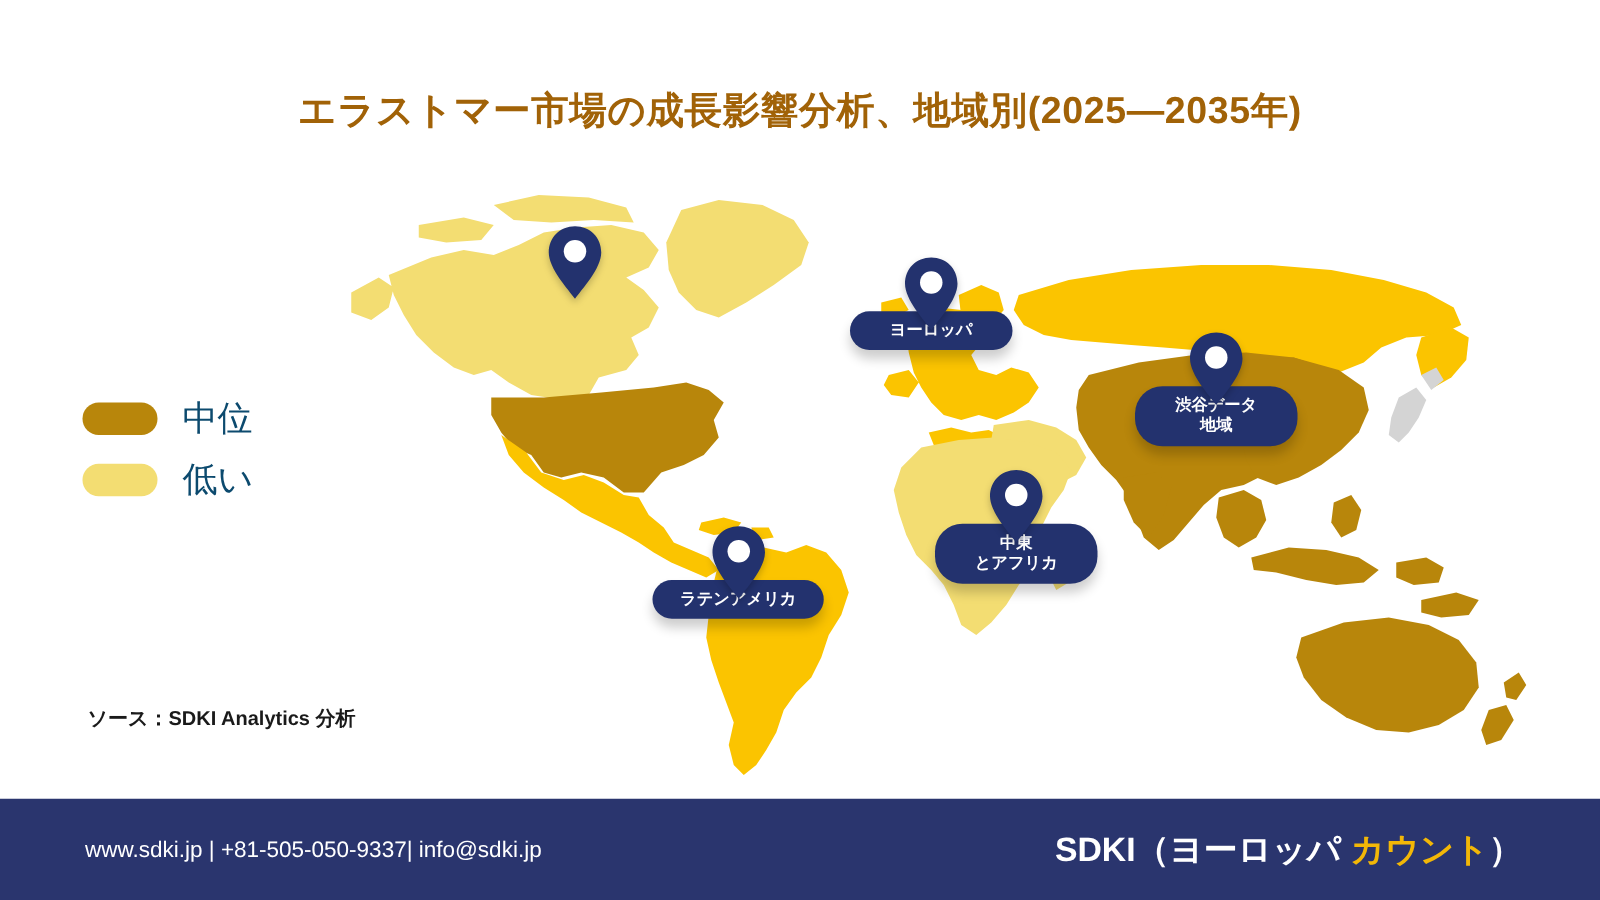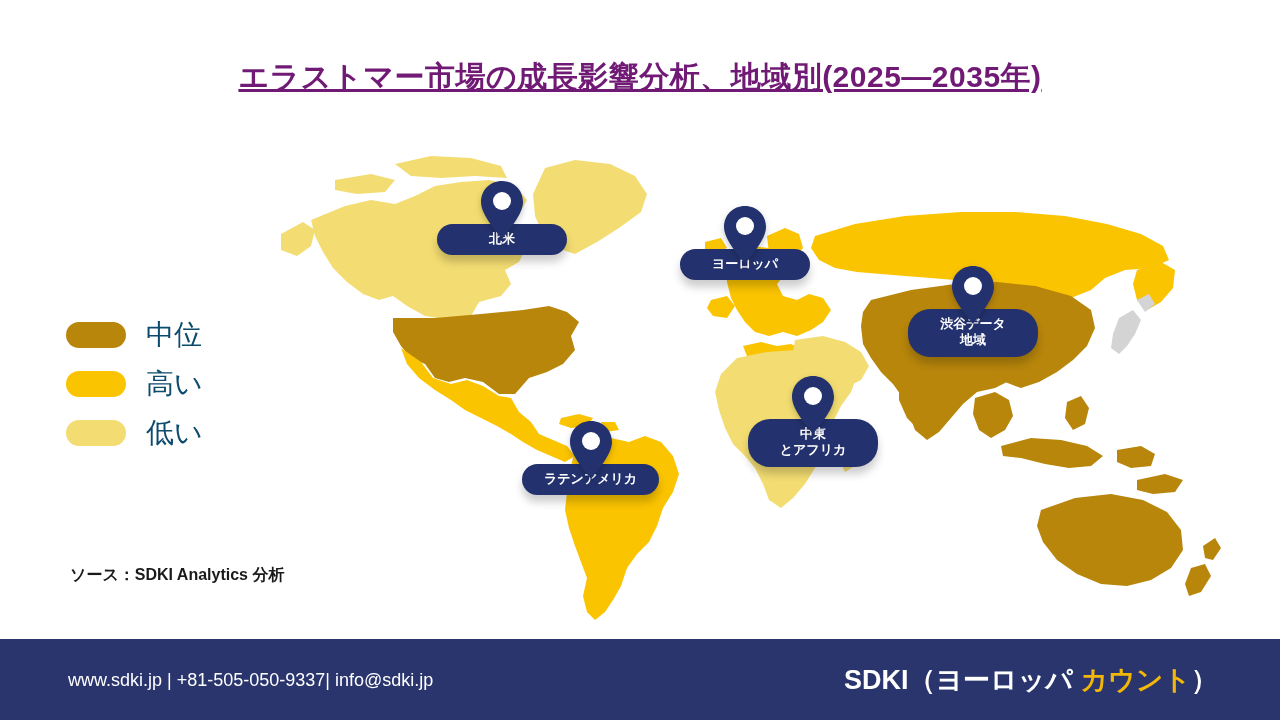--- a/index.html
+++ b/index.html
@@ -9,29 +9,28 @@
   body {
     width: 1280px; height: 720px;
     position: relative;
     overflow: hidden;
     font-family: "Liberation Sans", "DejaVu Sans", sans-serif;
   }
 
   
   #title {
     position: absolute;
-    left: 0; top: 57px;
+    left: 0; top: 68px;
     width: 1280px;
     text-align: center;
-    color: #701a75;
+    color: #a16207;
     font-size: 30px;
     font-weight: bold;
     letter-spacing: 0.5px;
     white-space: nowrap;
-    text-decoration: underline;
   }
 
   
   #legend {
     position: absolute;
     left: 66px; top: 310px;
     width: 240px;
   }
   .legend-row {
     display: flex;
@@ -192,21 +191,20 @@
       <path fill="#fbc400" d="M430 92 L446 88 L452 98 L440 104 L430 100 Z"></path>
     </g>
   </svg>
 </div>
 
 <div class="pin" id="pin-north-america" style="left:437px; top:180px;">
   <svg class="pin-marker" viewBox="0 0 46 60">
     <path d="M23 1 C11 1 2 10 2 22 C2 35 18 52 23 59 C28 52 44 35 44 22 C44 10 35 1 23 1 Z" fill="#23326e"></path>
     <circle cx="23" cy="21" r="9" fill="#ffffff"></circle>
   </svg>
-  <div class="pin-label">北米</div>
 </div>
 
 <div class="pin" id="pin-europe" style="left:680px; top:205px;">
   <svg class="pin-marker" viewBox="0 0 46 60">
     <path d="M23 1 C11 1 2 10 2 22 C2 35 18 52 23 59 C28 52 44 35 44 22 C44 10 35 1 23 1 Z" fill="#23326e"></path>
     <circle cx="23" cy="21" r="9" fill="#ffffff"></circle>
   </svg>
   <div class="pin-label">ヨーロッパ</div>
 </div>
 
@@ -235,24 +233,20 @@
   </svg>
   <div class="pin-label">ラテンアメリカ</div>
 </div>
 
 <div id="legend">
   <div class="legend-row">
     <div class="legend-swatch" style="background:#b8860b;"></div>
     <div class="legend-label">中位</div>
   </div>
   <div class="legend-row">
-    <div class="legend-swatch" style="background:#fbc400;"></div>
-    <div class="legend-label">高い</div>
-  </div>
-  <div class="legend-row">
     <div class="legend-swatch" style="background:#f3dd72;"></div>
     <div class="legend-label">低い</div>
   </div>
 </div>
 
 <div id="source">ソース：SDKI Analytics 分析</div>
 
 <div id="footer">
   <div id="footer-contact">www.sdki.jp | +81-505-050-9337| info@sdki.jp</div>
   <div id="footer-logo"><span>SDKI（ヨーロッパ </span><span class="accent">カウント</span><span>）</span></div>

